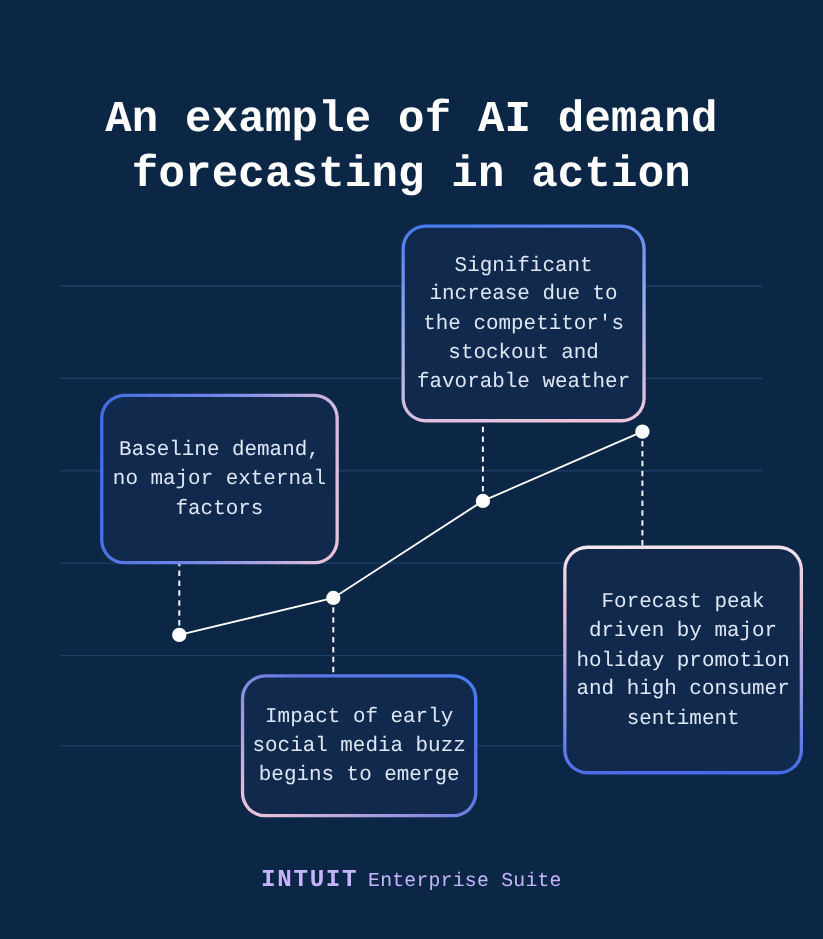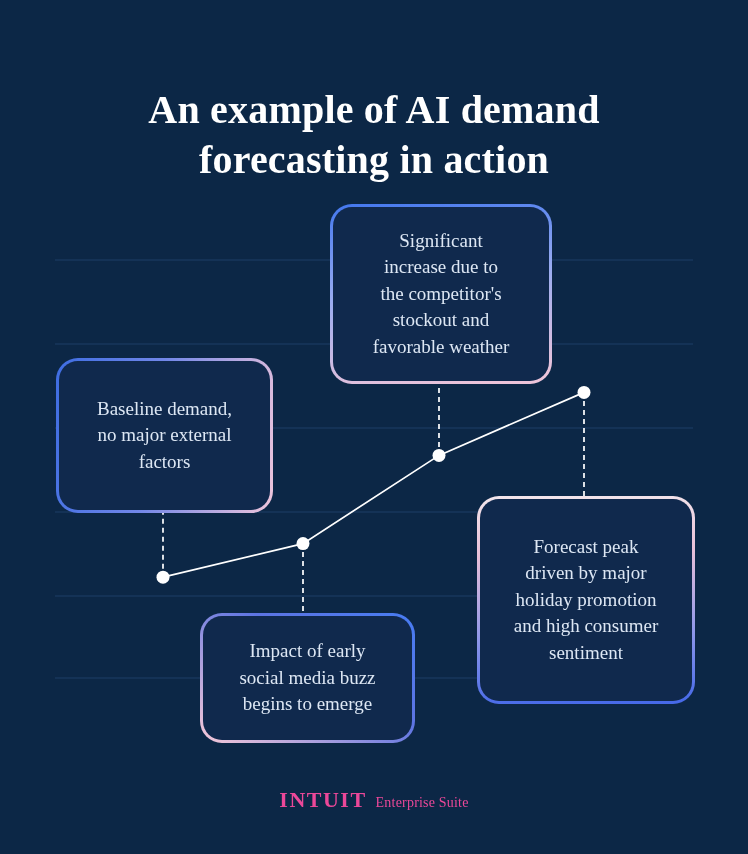--- a/index.html
+++ b/index.html
@@ -1,21 +1,21 @@
 <!DOCTYPE html>
 <html><head>
 <meta charset="utf-8">
 <style>
   html,body{margin:0;padding:0;background:#0c2746;}
   .canvas{
     position:relative;
     width:748px;height:854px;
     overflow:hidden;
     background:#0c2746;
-    font-family:Liberation Serif, serif;
+    font-family:Liberation Mono, monospace;
     margin:0 auto;
   }
   .title{
     position:absolute;
     left:0;top:58px;width:748px;
     text-align:center;
     color:#ffffff;
     font-size:40px;
     line-height:50px;
     font-weight:bold;
@@ -25,49 +25,50 @@
   svg.chart{position:absolute;left:0;top:0;}
   .grid-line{stroke:#1d3f66;stroke-width:1.2;}
   .trend-line{fill:none;stroke:#ffffff;stroke-width:1.7;}
   .dash-line{stroke:#ffffff;stroke-width:1.8;stroke-dasharray:5 4;opacity:0.95;}
   .dot{fill:#ffffff;}
   .callout{
     position:absolute;
     padding:3px;
     border-radius:22px;
     box-sizing:border-box;
+    margin-left:35px;
   }
   .callout-body{
     width:100%;height:100%;
     border-radius:19px;
     background:#10294d;
     display:flex;align-items:center;justify-content:center;
     text-align:center;
     color:#dde7f4;
     font-size:19px;
     line-height:26.5px;
     white-space:pre-line;
   }
   .callout-baseline{left:56px;top:358px;width:217px;height:155px;
     background:linear-gradient(100deg,#3e6de2 0%,#7287e8 45%,#eec5db 100%);}
   .callout-significant{left:330px;top:204px;width:222px;height:180px;
     background:linear-gradient(172deg,#4377ee 0%,#99abf0 45%,#ecc4da 95%);}
-  .callout-buzz{left:200px;top:613px;width:215px;height:130px;
+  .callout-buzz{left:184px;top:613px;width:215px;height:130px;
     background:linear-gradient(215deg,#4a7bf0 5%,#5d74e2 40%,#eac2d9 95%);}
   .callout-peak{left:477px;top:496px;width:218px;height:208px;
     background:linear-gradient(178deg,#f2e6ec 0%,#e9c0d8 28%,#8b95ea 68%,#4468e8 100%);}
   .footer{
     position:absolute;
     left:0;top:787px;width:748px;
     display:flex;align-items:baseline;justify-content:center;gap:9px;
-    color:#ec4899;
+    color:#c4b5fd;
     text-align:right;
   }
   .footer .logo{font-weight:bold;font-size:22px;letter-spacing:1.5px;}
-  .footer .product{font-size:14px;font-weight:normal;letter-spacing:0.2px;}
+  .footer .product{font-size:18px;font-weight:normal;letter-spacing:0.2px;}
 </style>
 </head>
 <body>
 
 <div class="canvas">
 
   <h1 class="title">An example of AI demand
 forecasting in action</h1>
 
   <svg class="chart" width="748" height="854" viewBox="0 0 748 854" aria-hidden="true">

